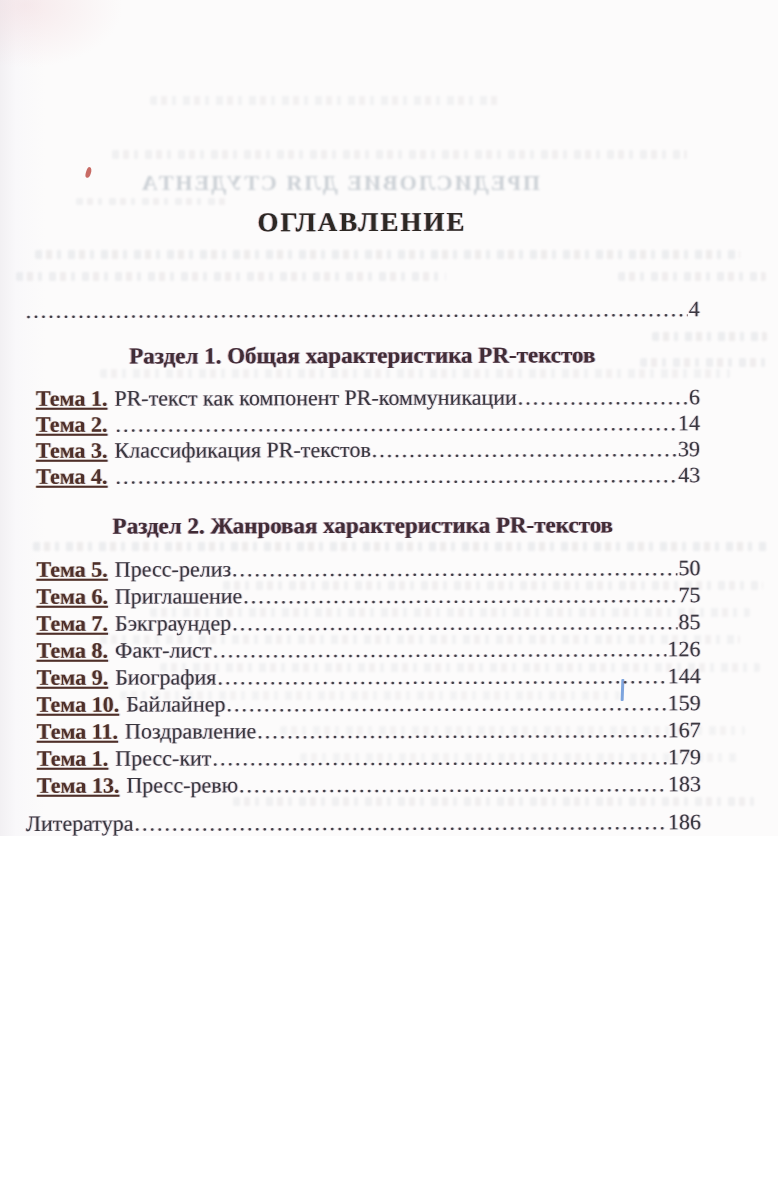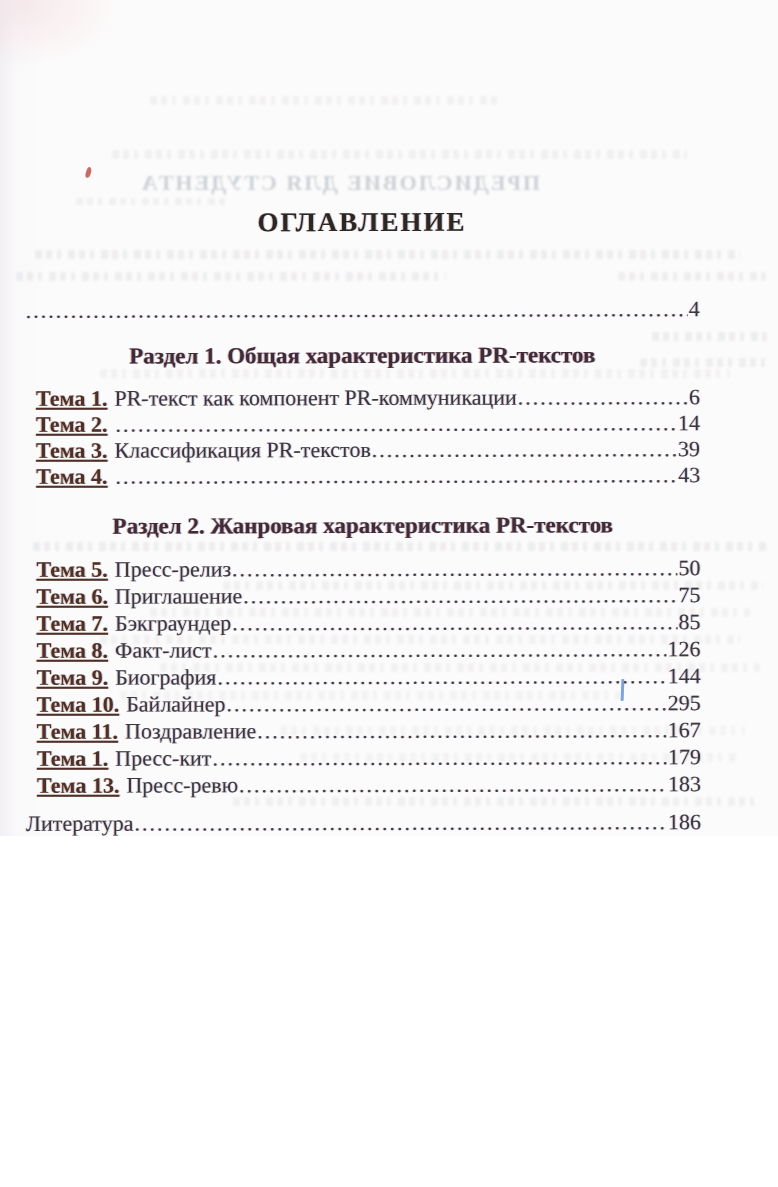--- a/index.html
+++ b/index.html
@@ -173,21 +173,21 @@
       <div class="entry chroma">
         <span class="lbl">Тема 9.</span>
         <span class="ttl">Биография</span>
         <span class="dots">..........................................................................................................................................................................</span>
         <span class="pg">144</span>
       </div>
       <div class="entry chroma">
         <span class="lbl">Тема 10.</span>
         <span class="ttl">Байлайнер</span>
         <span class="dots">..........................................................................................................................................................................</span>
-        <span class="pg">295</span>
+        <span class="pg">159</span>
       </div>
       <div class="entry chroma">
         <span class="lbl">Тема 11.</span>
         <span class="ttl">Поздравление</span>
         <span class="dots">..........................................................................................................................................................................</span>
         <span class="pg">167</span>
       </div>
       <div class="entry chroma">
         <span class="lbl">Тема 1.</span>
         <span class="ttl">Пресс-кит</span>

